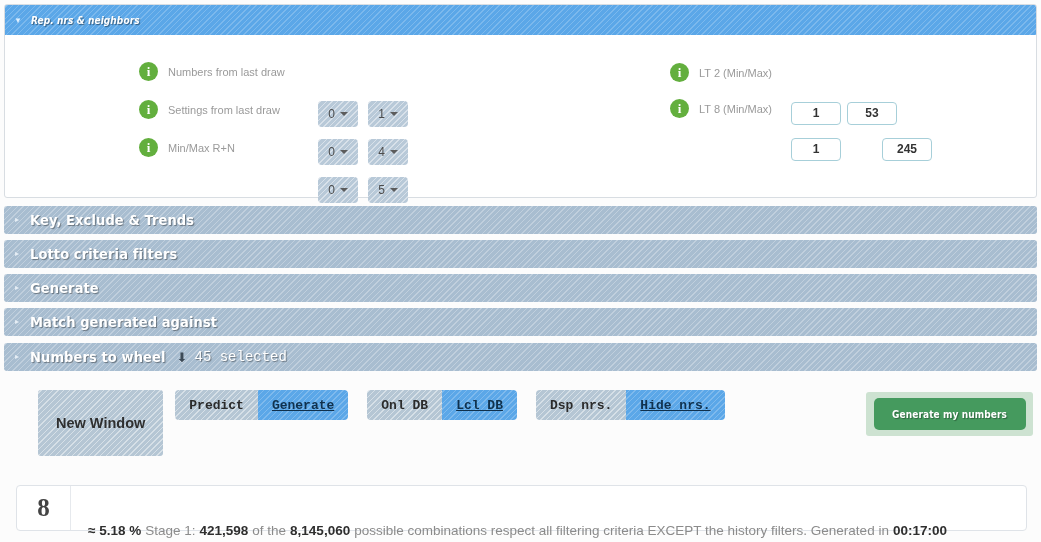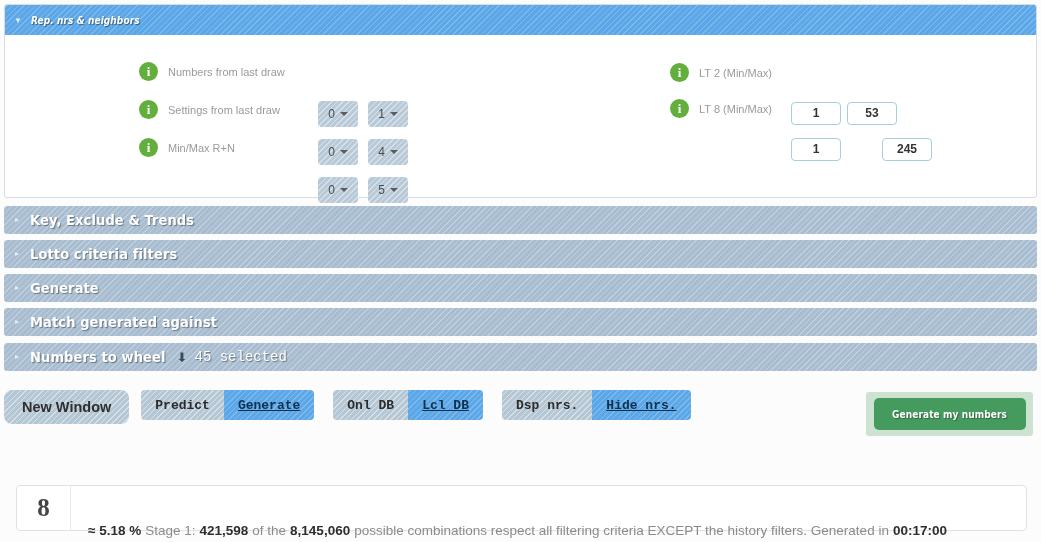--- a/index.html
+++ b/index.html
@@ -230,30 +230,31 @@
     color: #2b2b2b;
     font-family: "Liberation Mono", "DejaVu Sans Mono", monospace;
     font-size: 13px;
     font-weight: bold;
     box-sizing: border-box;
     white-space: nowrap;
   }
   .btn.active { color: #10314d; text-decoration: underline; }
   #btn-new-window {
     height: 34px;
-    padding: 0 18px;
+    padding: 16px 18px;
     font-family: "Liberation Sans", sans-serif;
     font-size: 14.5px;
     font-weight: bold;
     color: #2f2f2f;
-    border-radius: 8px;
+    border-radius: 3px;
     align-self: flex-start;
     margin-right: 12px;
     display: flex;
     align-items: center;
+    margin-left: 34px;
   }
 
   
   #gen-wrap {
     position: absolute;
     left: 866px;
     top: 392px;
     width: 167px;
     height: 44px;
     background: #cde2d1;

